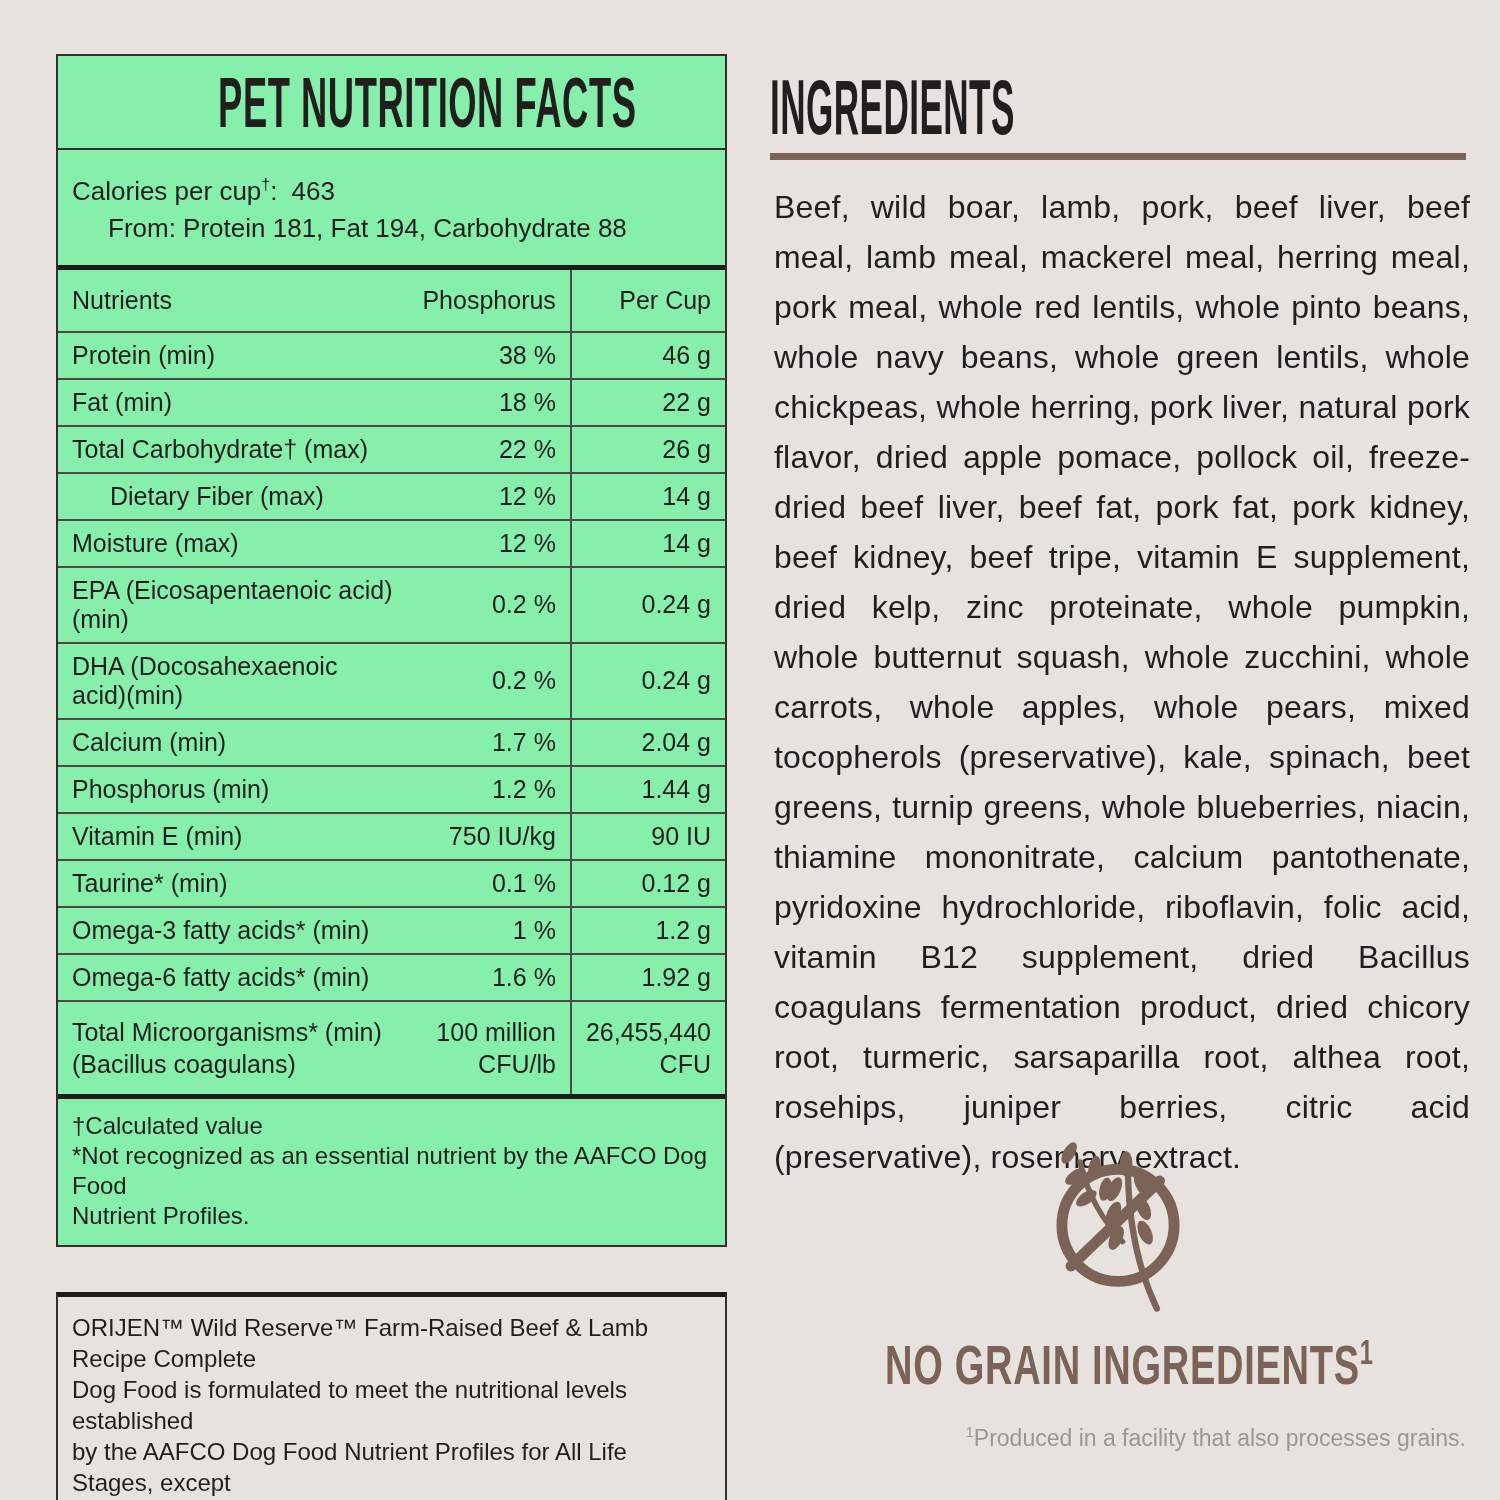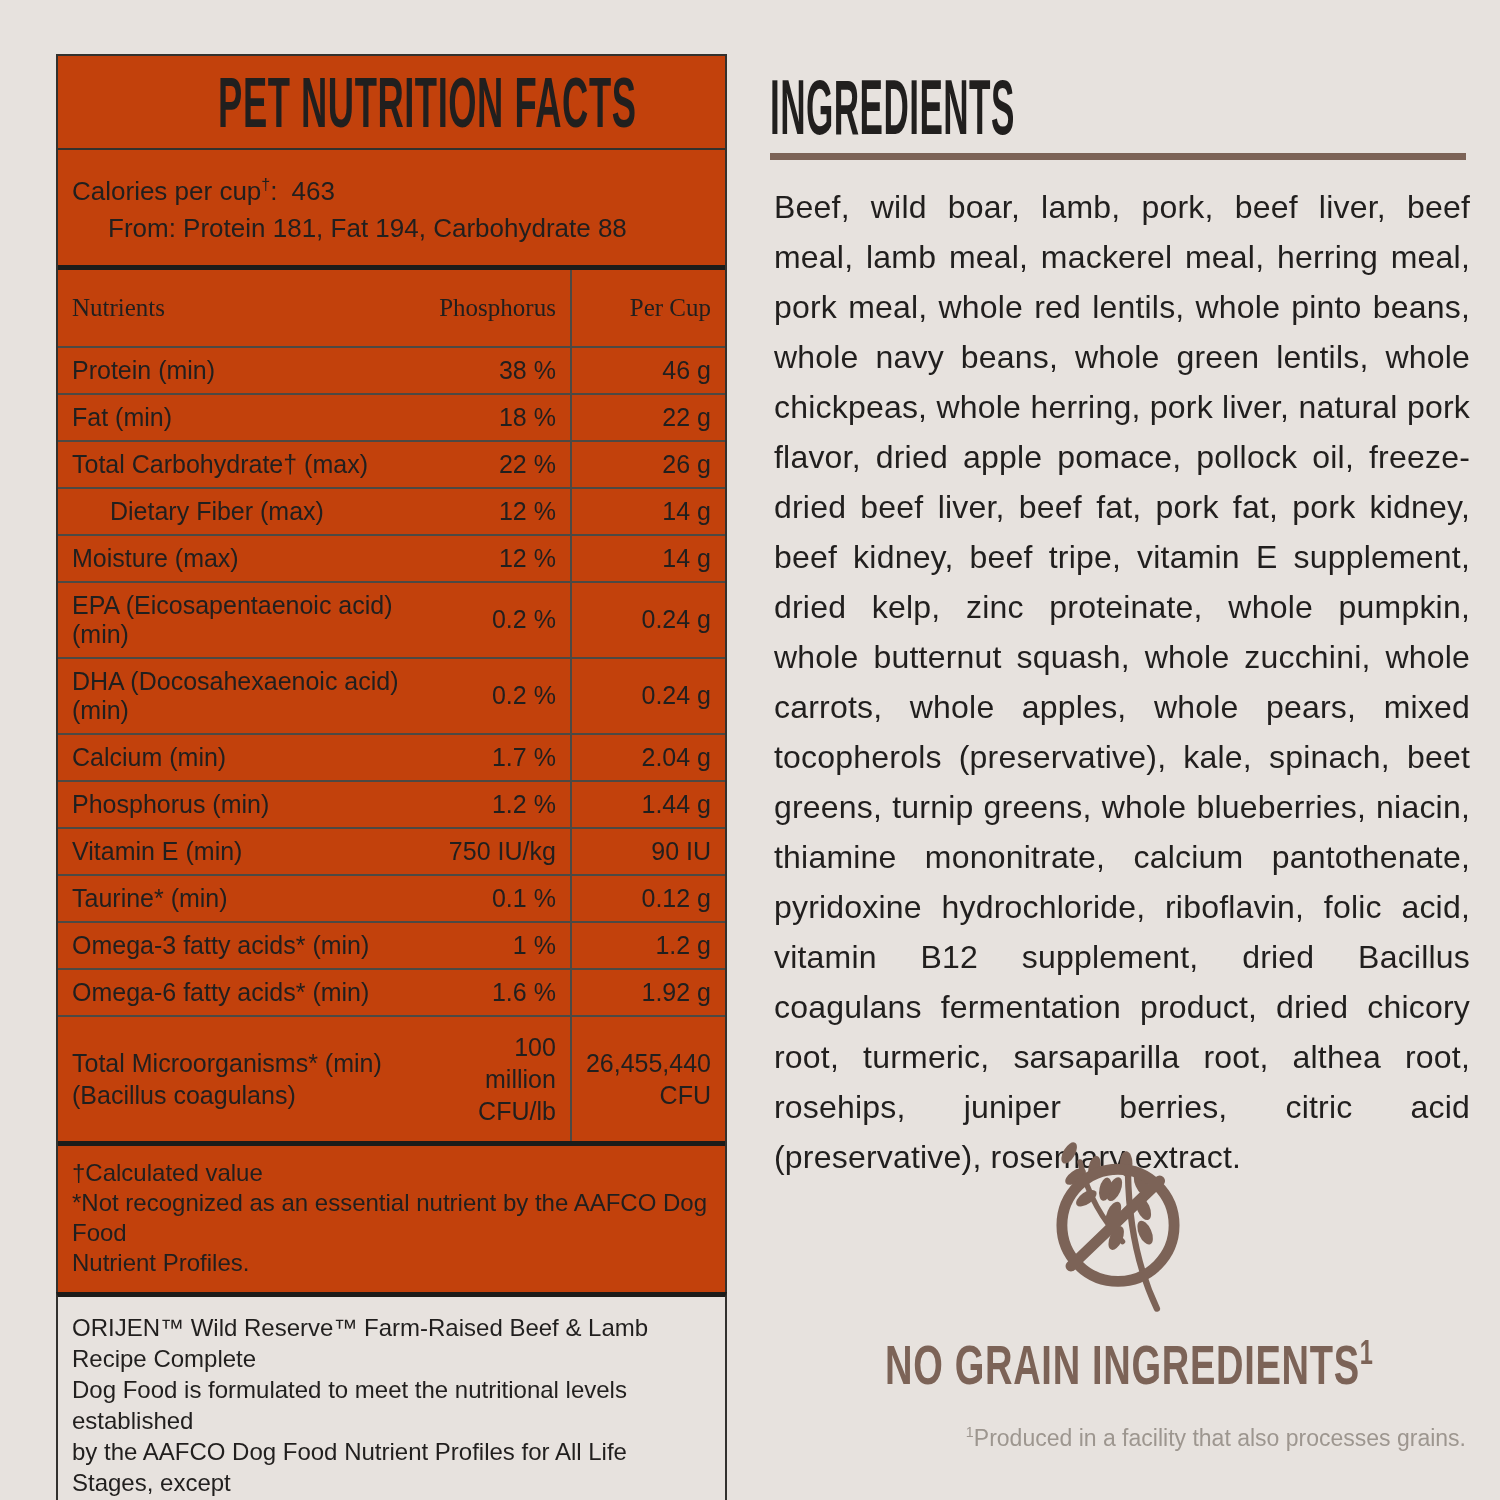--- a/index.html
+++ b/index.html
@@ -8,21 +8,21 @@
     background: #e7e2de;
     font-family: "Liberation Sans", sans-serif;
     color: #211f1e;
     position: relative;
     overflow: hidden;
   }
 
   
   .label-box {
     position: absolute; left: 56px; top: 54px; width: 671px;
-    border: 2px solid #33312e; background: #c2410c;
+    border: 2px solid #33312e; background: #86efac;
   }
   .sec-title { border-bottom: 2px solid #33312e; padding: 14px 0 12px; }
   .title-text {
     display: block; font-size: 70px; font-weight: bold; line-height: 66px;
     text-align: center; letter-spacing: 1px; white-space: nowrap;
     transform: scaleX(0.52); transform-origin: center;
   }
   .sec-serving {
     padding: 14px 16px; text-align: right; font-size: 24px;
     border-bottom: 5px solid #1d1c1a;
@@ -36,21 +36,21 @@
   .from-line { padding-left: 36px; }
 
   table.nutrients { width: 100%; border-collapse: collapse; font-size: 25px; }
   table.nutrients td {
     padding: 8px 14px; border-bottom: 2px solid #4c4944;
     vertical-align: middle;
   }
   td.n { text-align: left; }
   td.g { text-align: right; white-space: pre-line; }
   td.pc { text-align: right; border-left: 2px solid #4c4944; width: 142px; white-space: pre-line; }
-  tr.hdr td { padding: 24px 14px; font-family: Liberation Serif, serif; }
+  tr.hdr td { padding: 16px 14px; }
   tr.indent td.n { padding-left: 52px; }
   tr.micro td { padding: 14px; line-height: 32px; white-space: pre-line; border-bottom: none; }
   td.n { white-space: pre-line; }
 
   .sec-footnotes {
     border-top: 5px solid #1d1c1a; padding: 12px 14px 14px;
     font-size: 24px; line-height: 30px; white-space: pre-line;
   }
 
   .statement-box {

